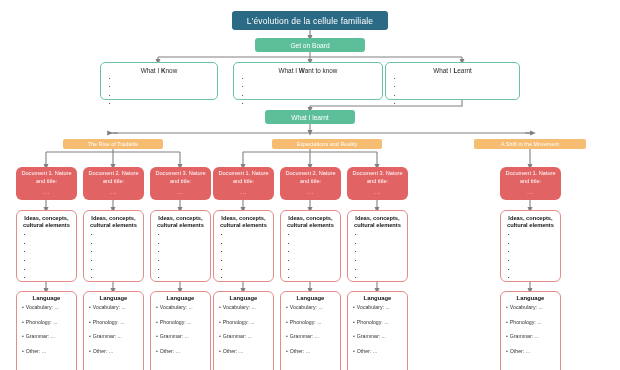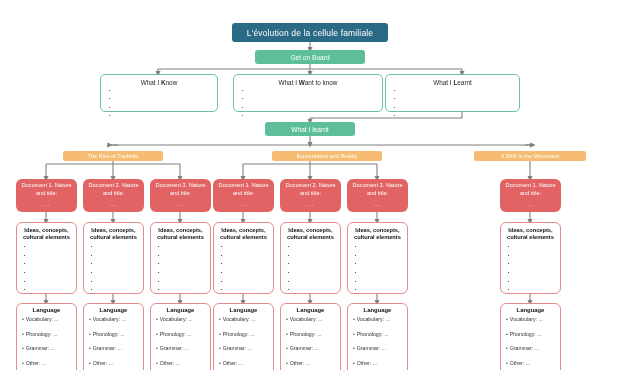--- a/index.html
+++ b/index.html
@@ -2,21 +2,21 @@
 <html><head>
 <meta charset="utf-8">
 <style>
   html,body{margin:0;padding:0;}
   body{
     width:620px;height:370px;overflow:hidden;
     background:#ffffff;
     font-family:"Liberation Sans", sans-serif;
     position:relative;
   }
-  #canvas{position:absolute;left:0;top:12px;width:620px;height:266px;}
+  #canvas{position:absolute;left:0;top:0;width:620px;height:266px;}
   .node{position:absolute;box-sizing:border-box;}
 
   
   .title-bar{
     background:#2b6a84;color:#ffffff;border-radius:3px;
     font-size:8.5px;display:flex;align-items:center;justify-content:center;
     letter-spacing:.15px;
   }
 
   

